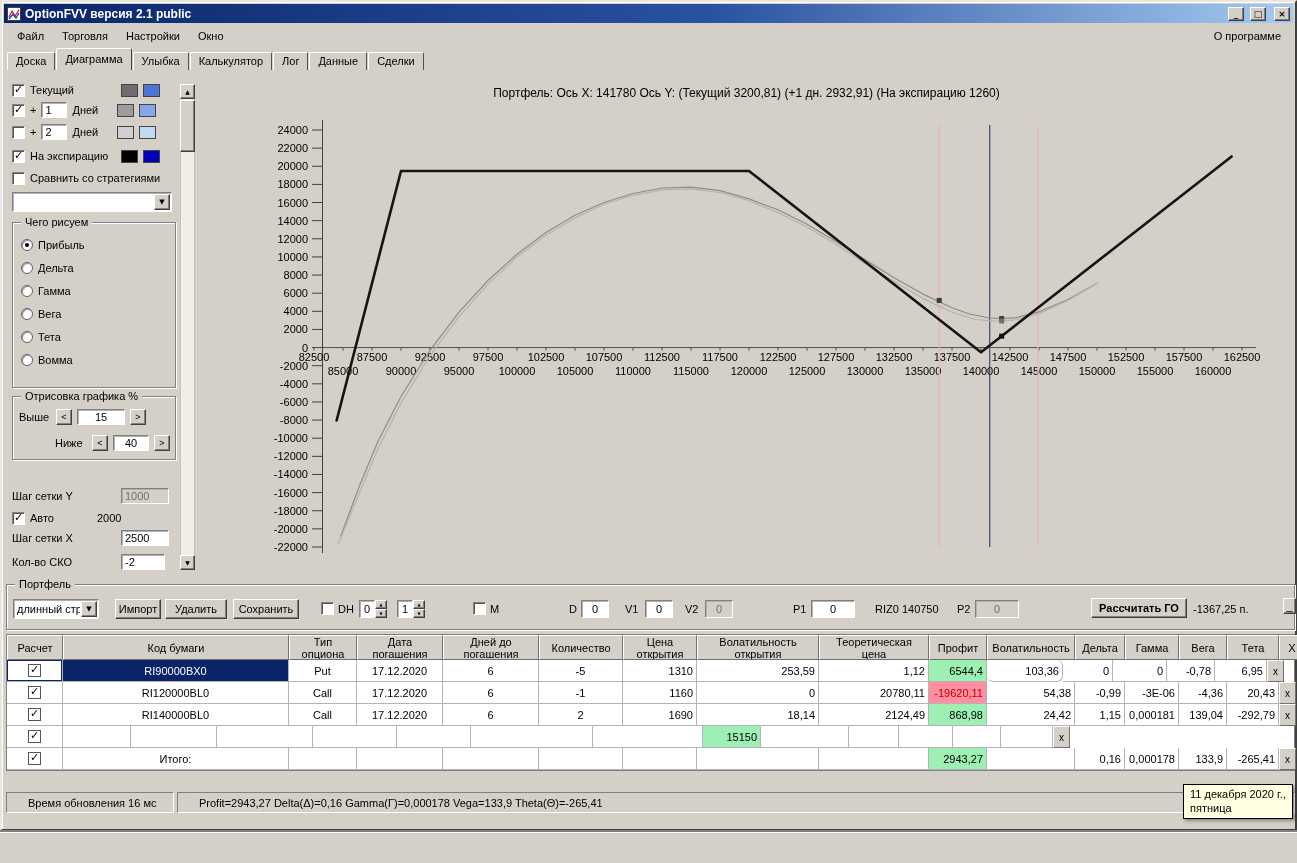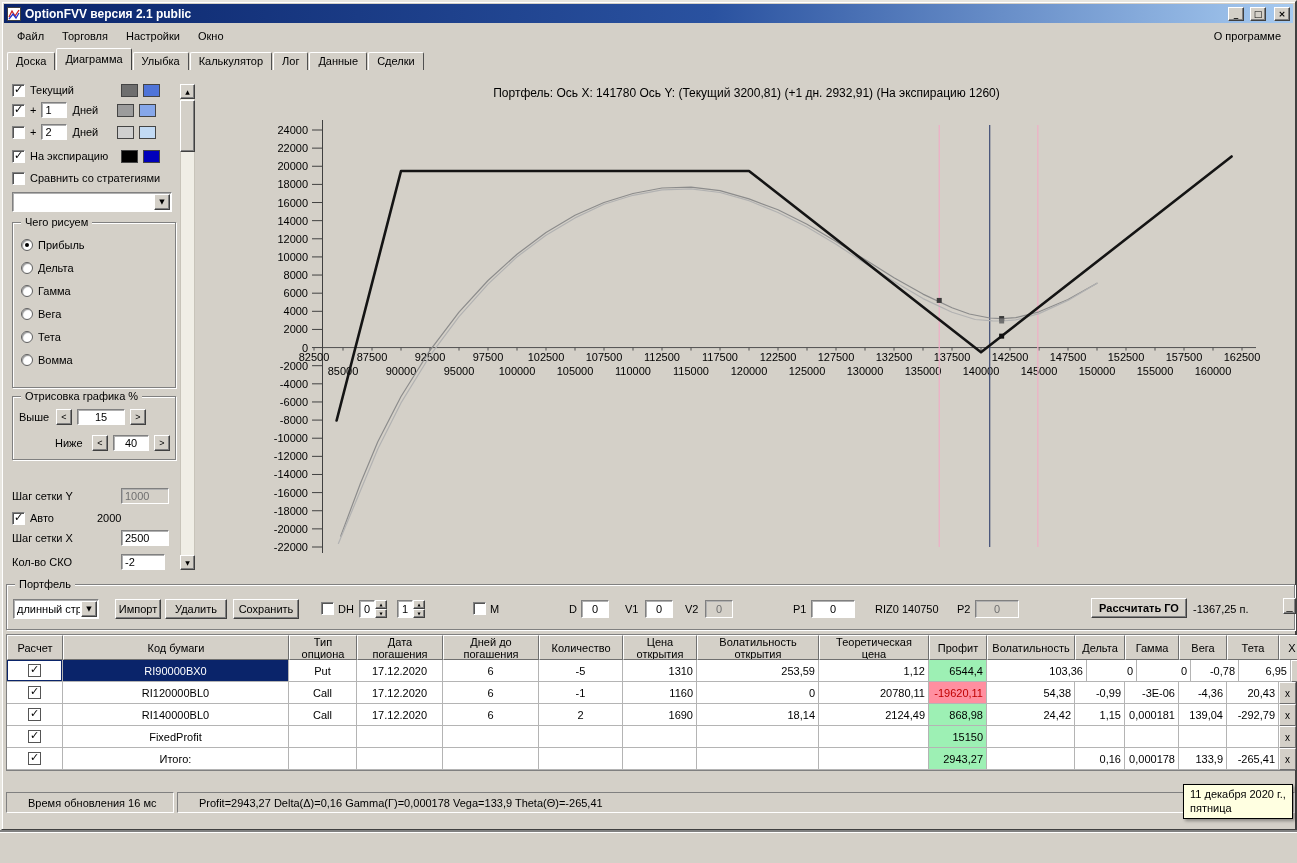--- a/index.html
+++ b/index.html
@@ -479,21 +479,21 @@
           </div>
           <div class="td sel" style="width: 226px;">RI90000BX0</div>
           <div class="td" style="width: 68px;">Put</div>
           <div class="td" style="width: 86px;">17.12.2020</div>
           <div class="td" style="width: 96px;">6</div>
           <div class="td" style="width: 84px;">-5</div>
           <div class="td r" style="width: 74px;">1310</div>
           <div class="td r" style="width: 122px;">253,59</div>
           <div class="td r" style="width: 110px;">1,12</div>
           <div class="td r pos" style="width: 58px;">6544,4</div>
-          <div class="td r" style="width: 100px;">103,36</div>
+          <div class="td r" style="width: 76px; border-radius: 6px;">103,36</div>
           <div class="td r" style="width: 50px;">0</div>
           <div class="td r" style="width: 54px;">0</div>
           <div class="td r" style="width: 48px;">-0,78</div>
           <div class="td r" style="width: 52px;">6,95</div>
           <div class="td xcell" style="width: 17px;">x</div>
         </div>
         <div class="trow">
           <div class="td" style="width: 56px;">
             <span class="tcb on"></span>
           </div>
@@ -530,21 +530,20 @@
           <div class="td r" style="width: 50px;">1,15</div>
           <div class="td r" style="width: 54px;">0,000181</div>
           <div class="td r" style="width: 48px;">139,04</div>
           <div class="td r" style="width: 52px;">-292,79</div>
           <div class="td xcell" style="width: 17px;">x</div>
         </div>
         <div class="trow">
           <div class="td" style="width: 56px;">
             <span class="tcb on"></span>
           </div>
-          <div class="td" style="width: 226px;">FixedProfit</div>
           <div class="td" style="width: 68px;"></div>
           <div class="td" style="width: 86px;"></div>
           <div class="td" style="width: 96px;"></div>
           <div class="td" style="width: 84px;"></div>
           <div class="td r" style="width: 74px;"></div>
           <div class="td r" style="width: 122px;"></div>
           <div class="td r" style="width: 110px;"></div>
           <div class="td r pos" style="width: 58px;">15150</div>
           <div class="td r" style="width: 88px;"></div>
           <div class="td r" style="width: 50px;"></div>

